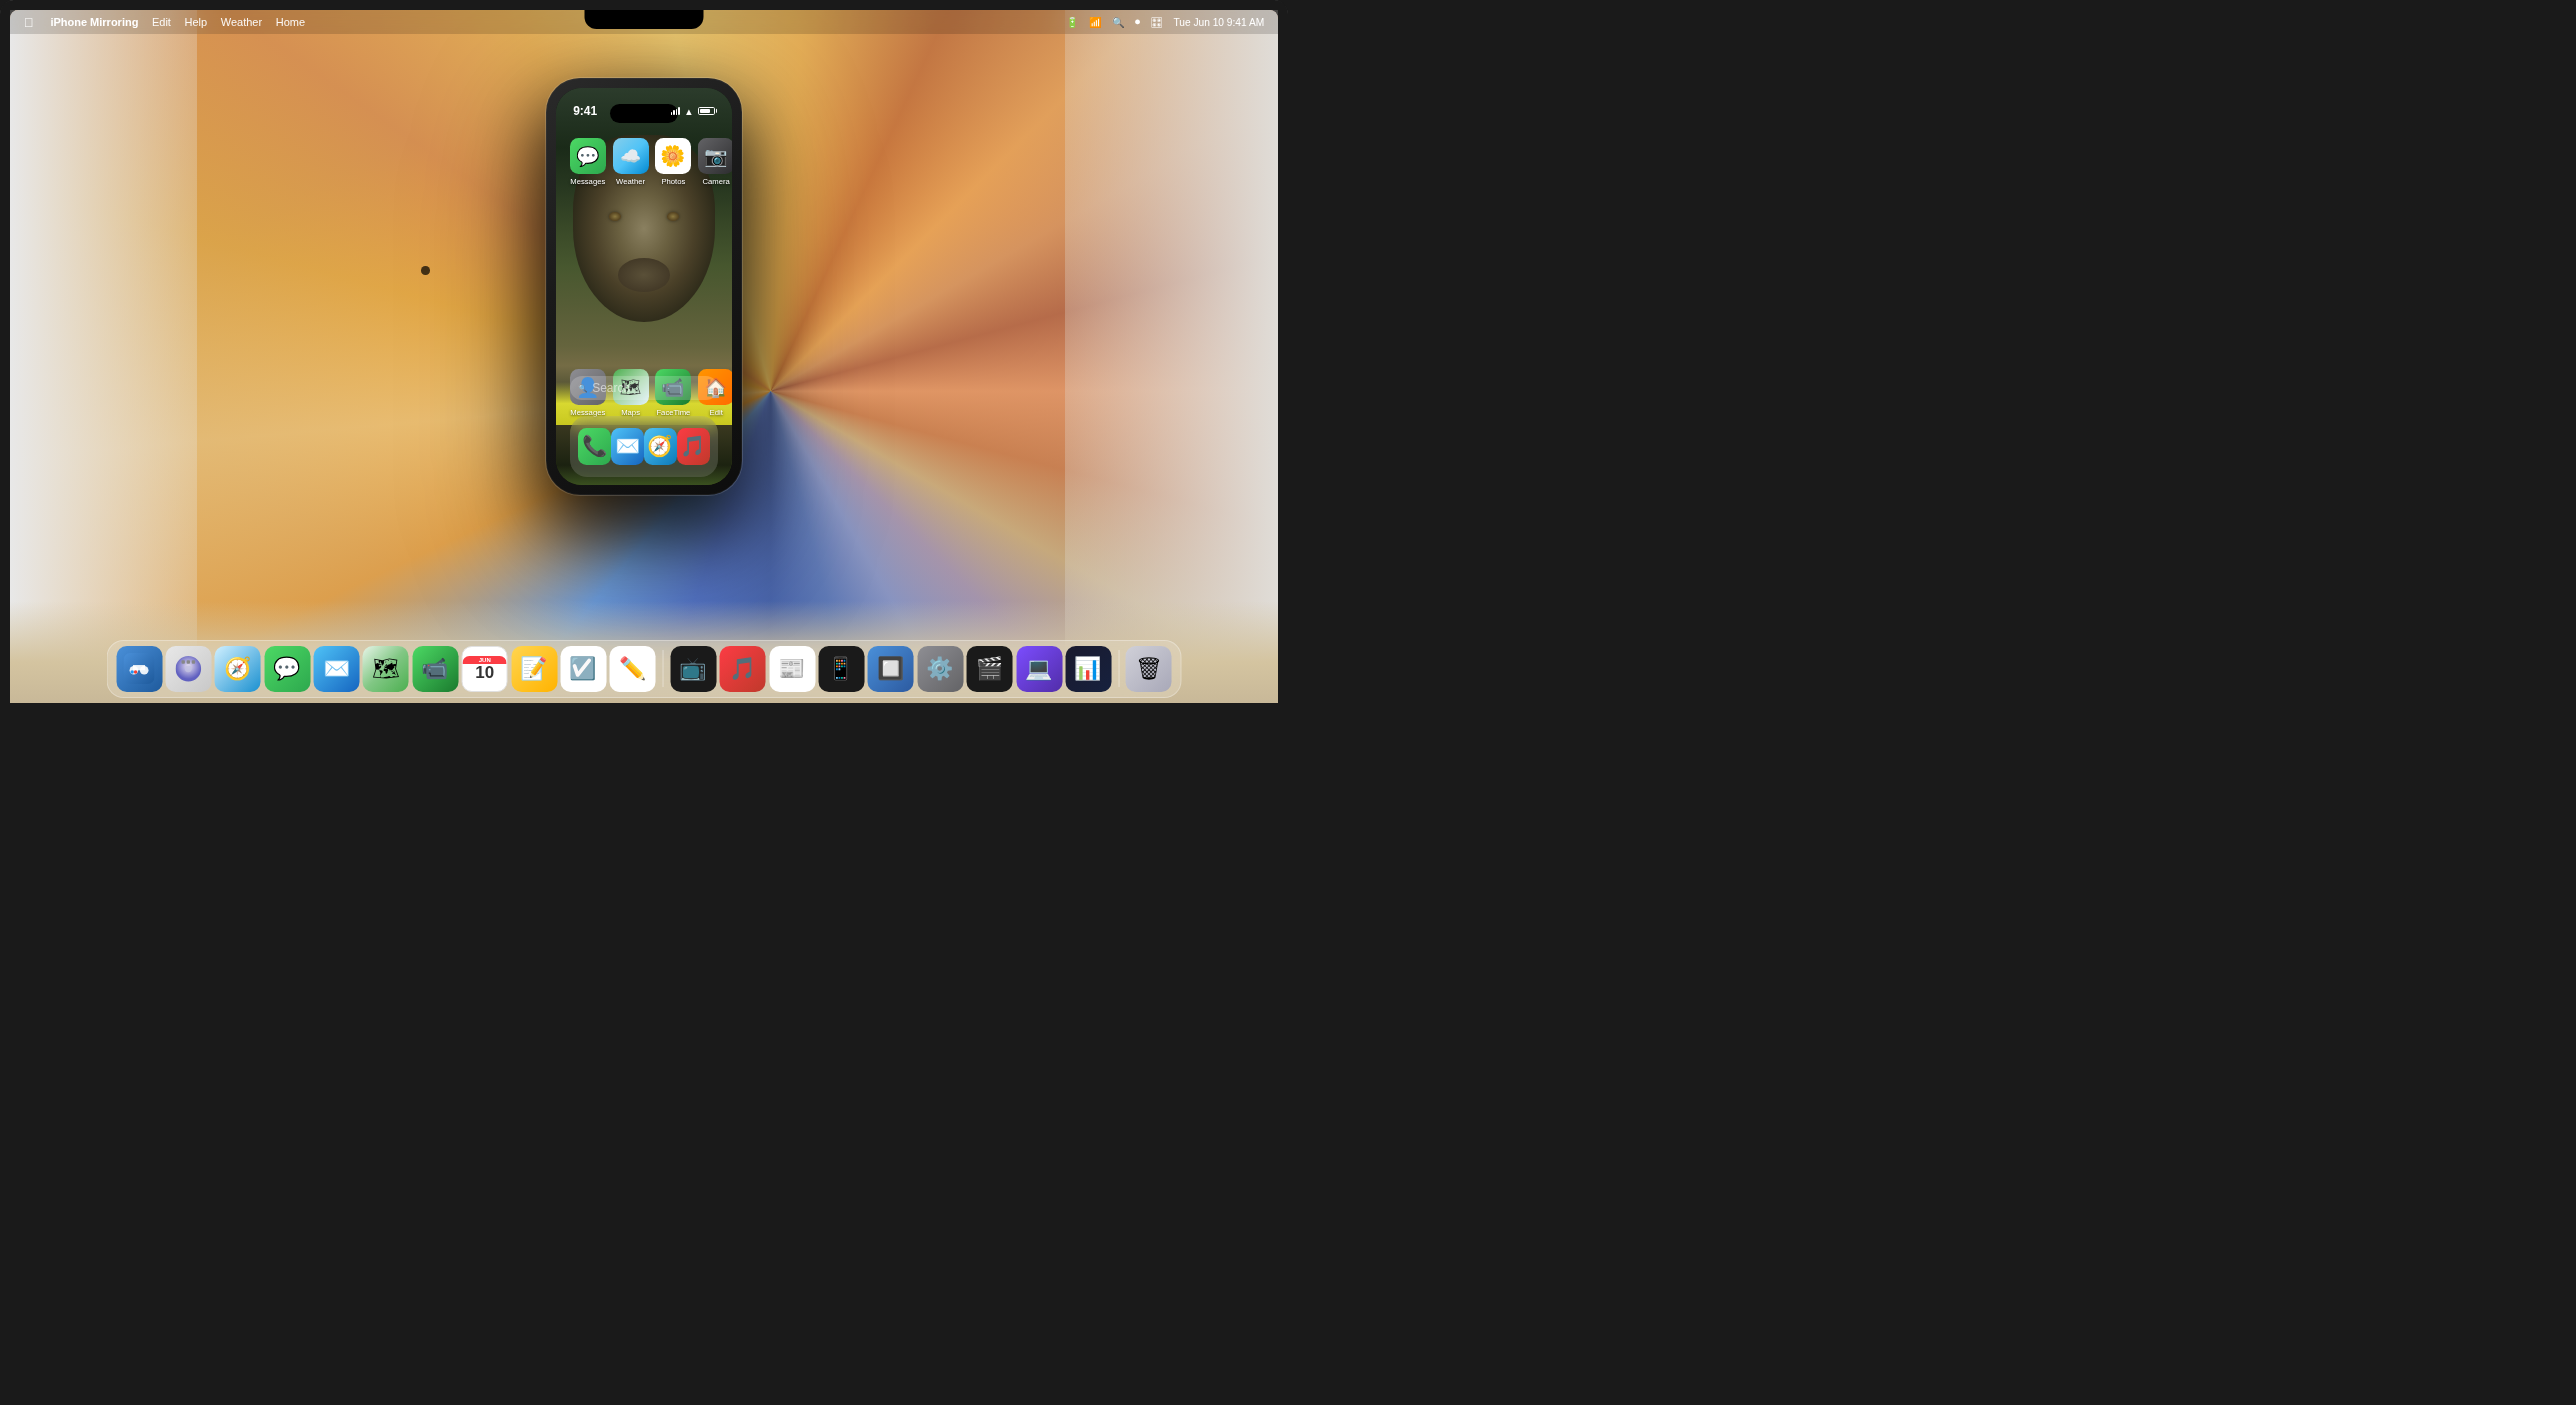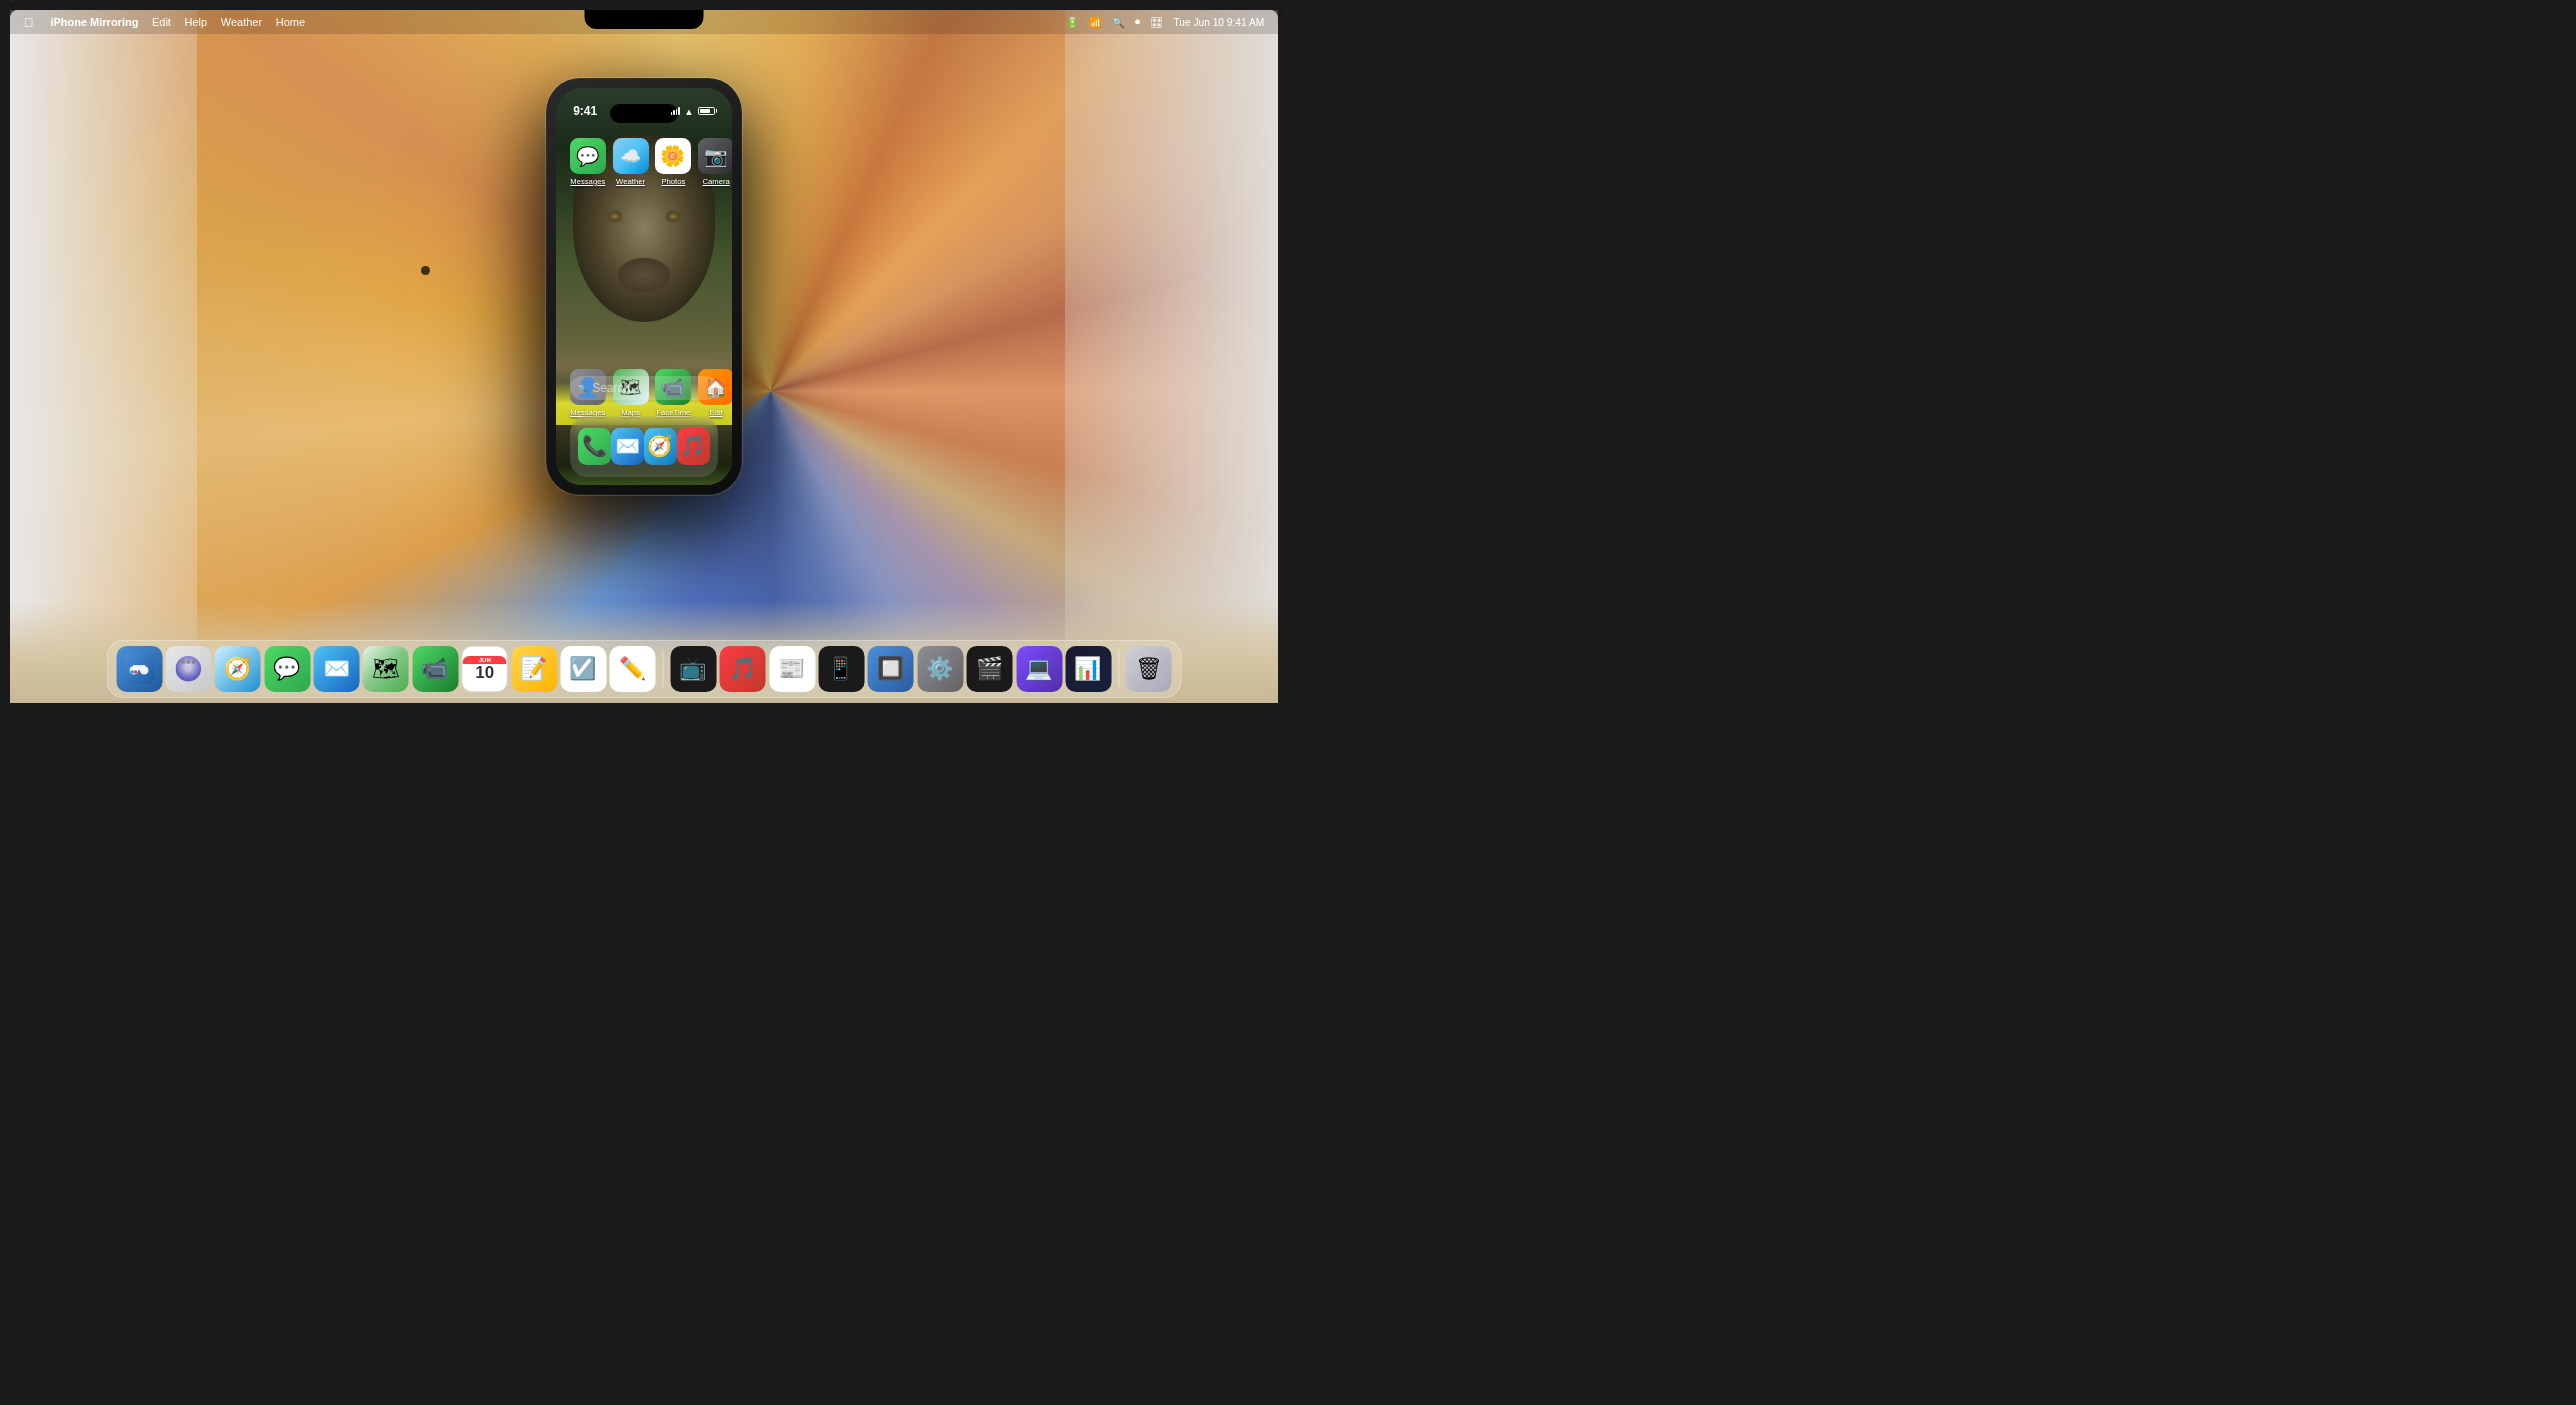--- a/index.html
+++ b/index.html
@@ -303,21 +303,20 @@
       align-items: center;
       justify-content: center;
       font-size: 19px;
     }
 
     .iphone-app-label {
       color: white;
       font-size: 7.7px;
       text-shadow: 0 0.9px 2.6px rgba(0,0,0,0.8);
       text-align: center;
-      text-decoration: underline;
     }
 
     
     .iphone-apps-row2 {
       position: absolute;
       top: 281px;
       left: 0;
       right: 0;
       padding: 0 13.6px;
       display: grid;

